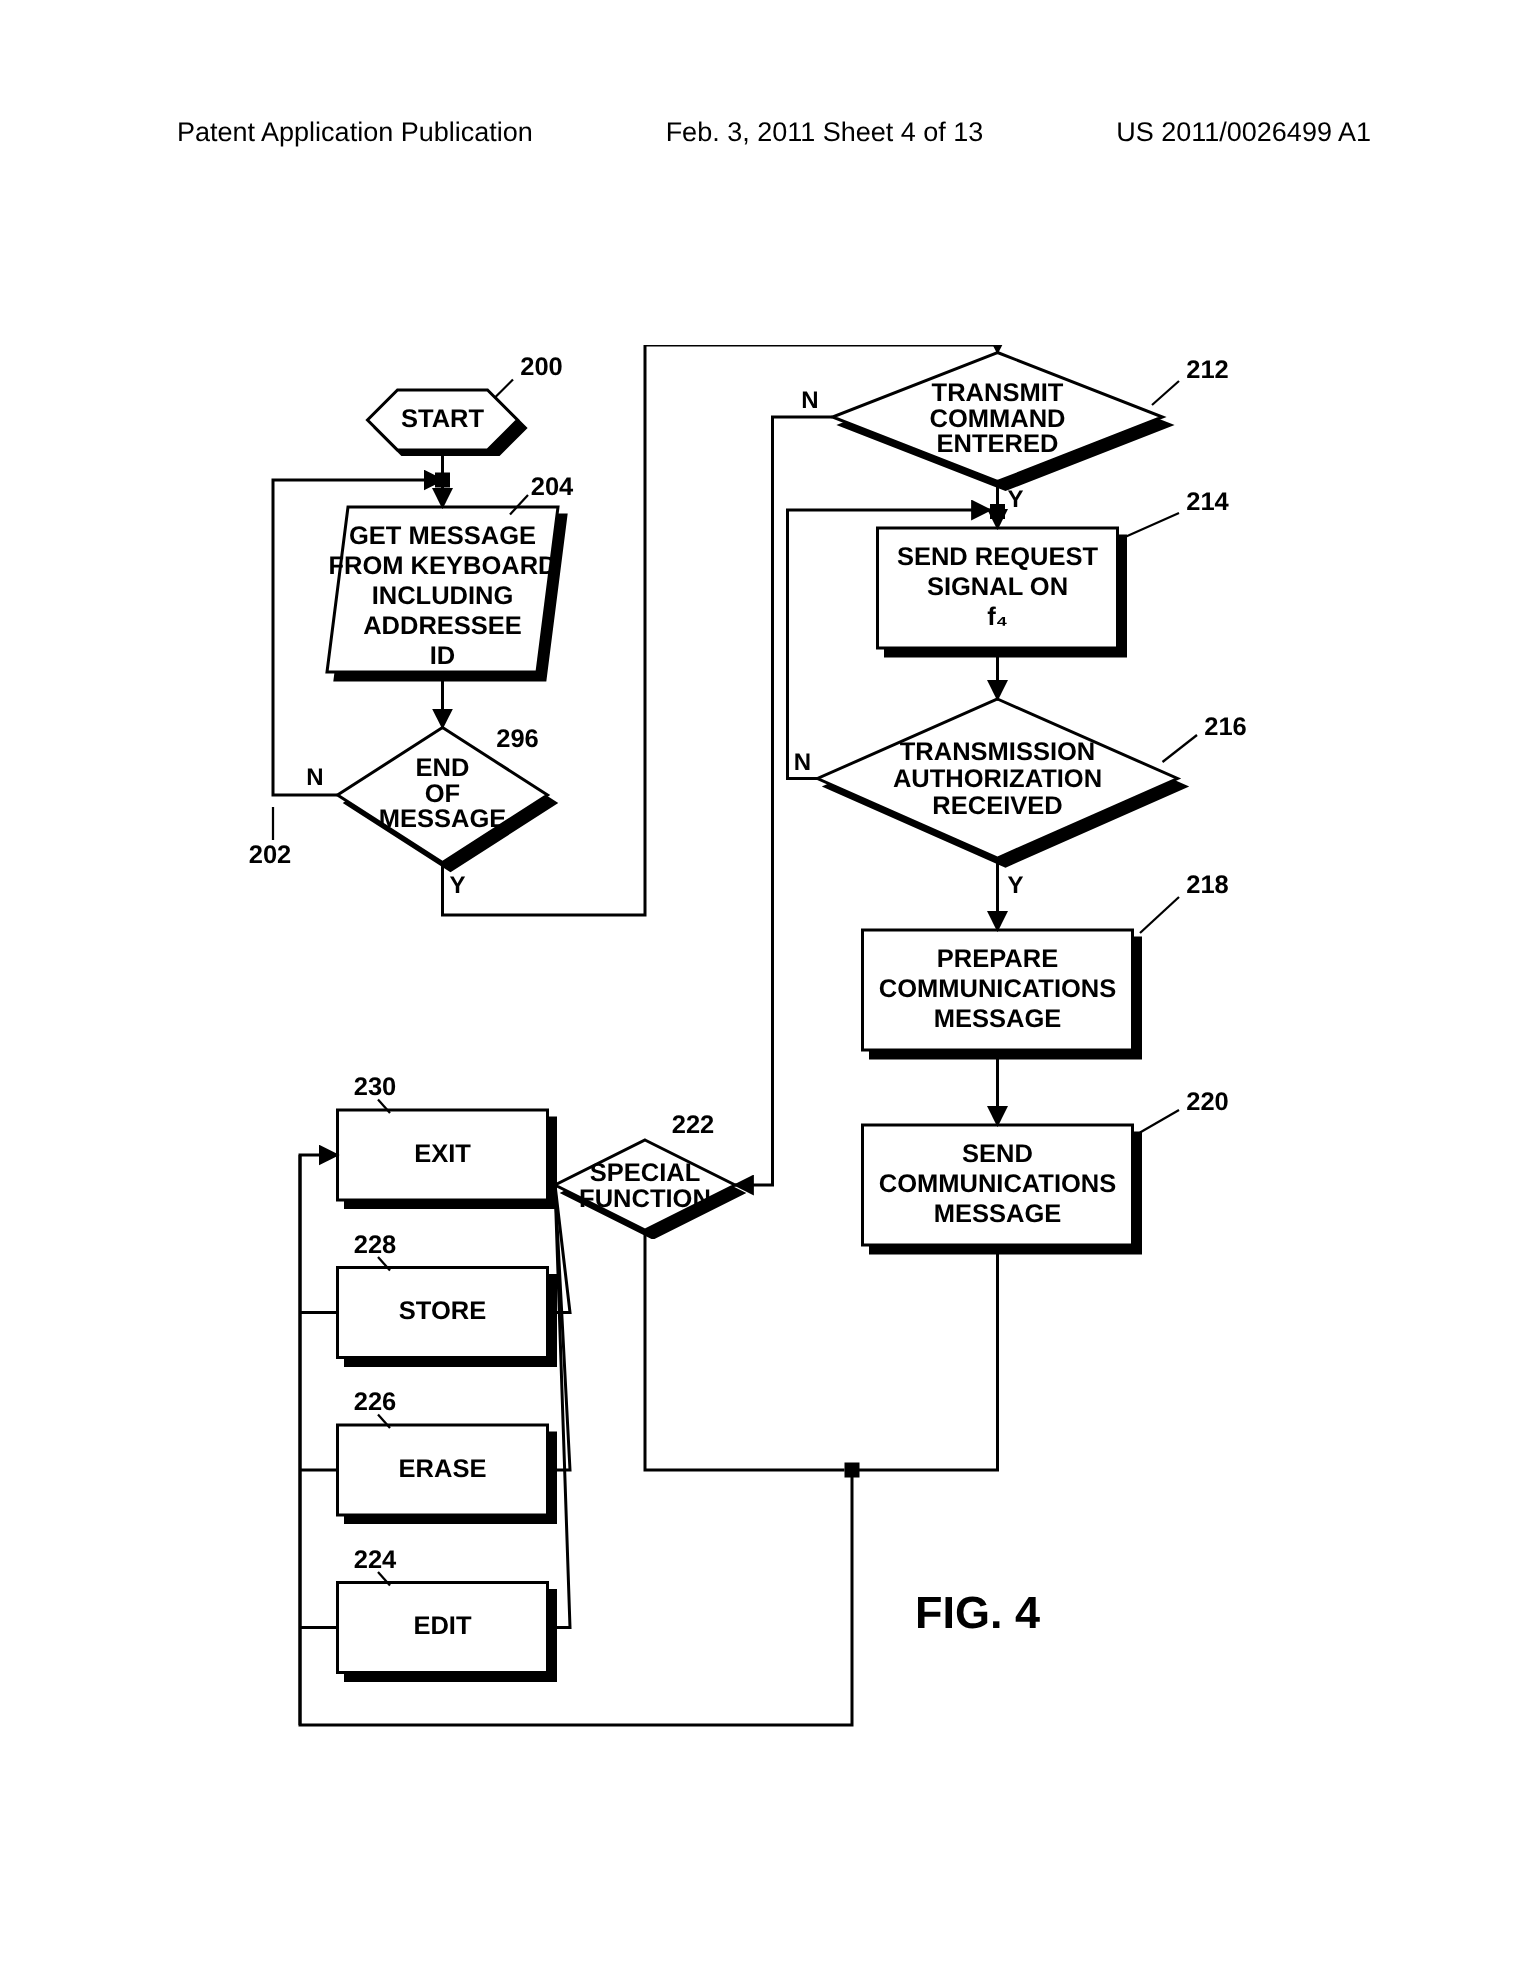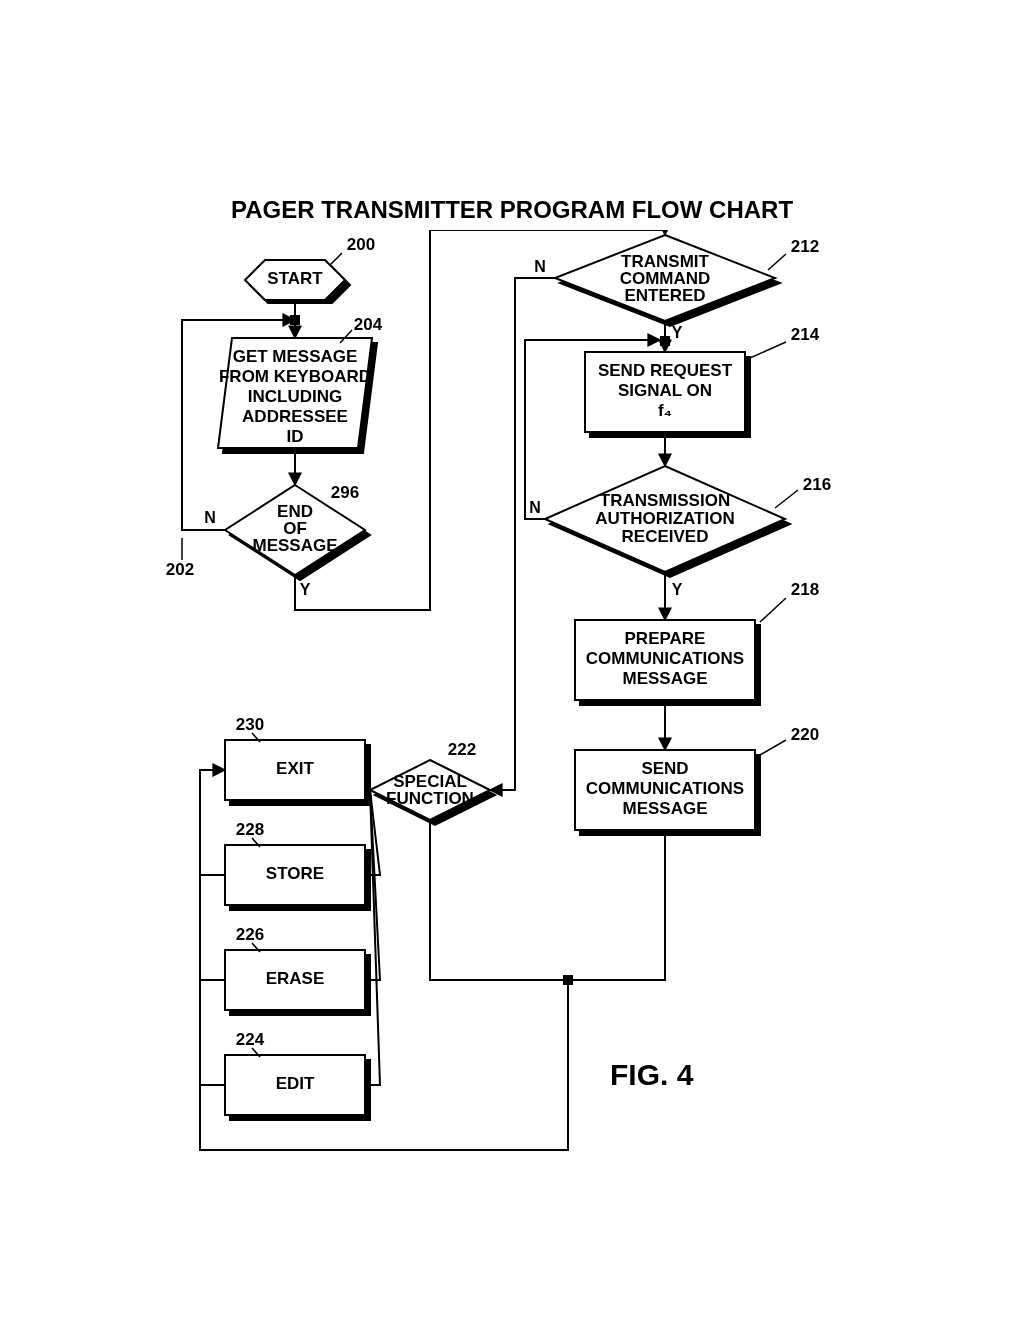--- a/index.html
+++ b/index.html
@@ -60,21 +60,25 @@
   .fig-label {
     font-family: Arial, Helvetica, sans-serif;
     font-size: 30px;
     font-weight: bold;
   }
 </style>
 </head>
 <body>
 
 <div class="page">
-  <div class="title">PAGER TRANSMITTER PROGRAM FLOW CHART</div>
+  <div class="header">
+    <span>Patent Application Publication</span>
+    <span>Feb. 3, 2011  Sheet 4 of 13</span>
+    <span>US 2011/0026499 A1</span>
+  </div>
 
   <svg width="780" height="980">
     <defs>
       <marker id="arrow" viewBox="0 0 10 10" refX="9" refY="5" markerWidth="7" markerHeight="7" orient="auto-start-reverse">
         <path d="M 0 0 L 10 5 L 0 10 z" fill="#000"></path>
       </marker>
       <filter id="shadow" x="-5%" y="-5%" width="115%" height="115%">
         <feOffset in="SourceAlpha" dx="5" dy="5" result="off"></feOffset>
         <feFlood flood-color="#000"></feFlood>
         <feComposite in2="off" operator="in" result="sh"></feComposite>

